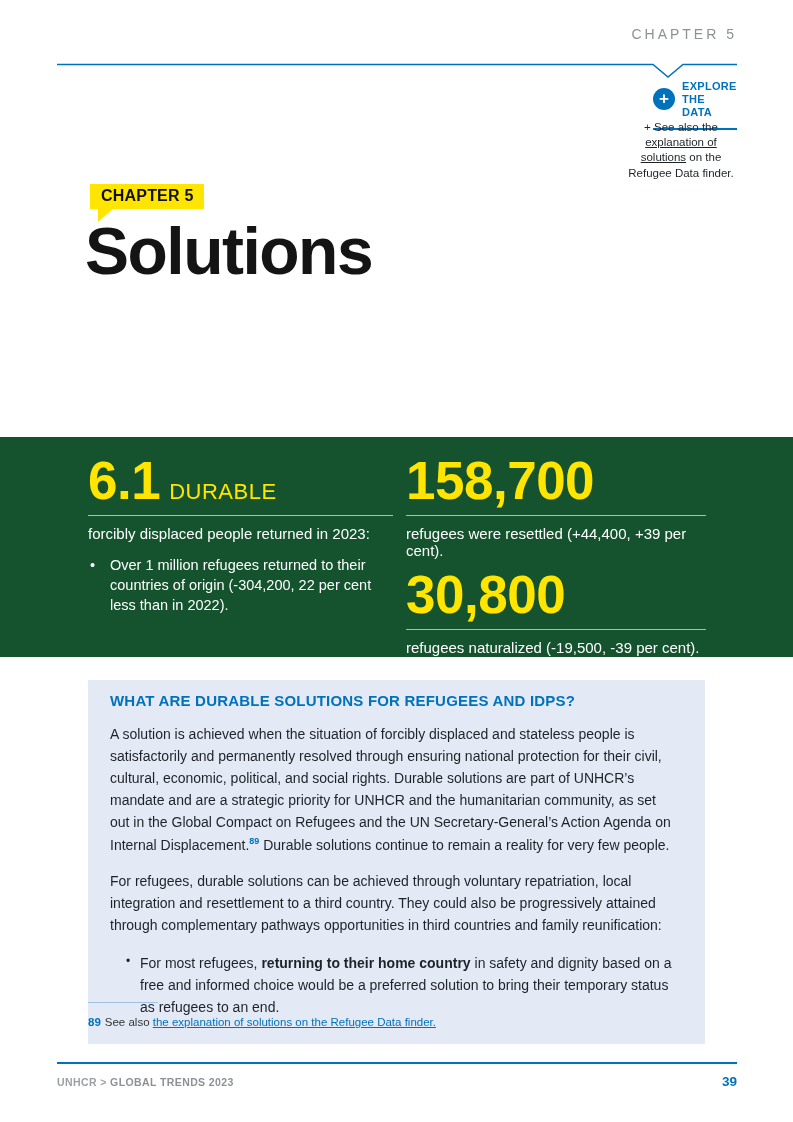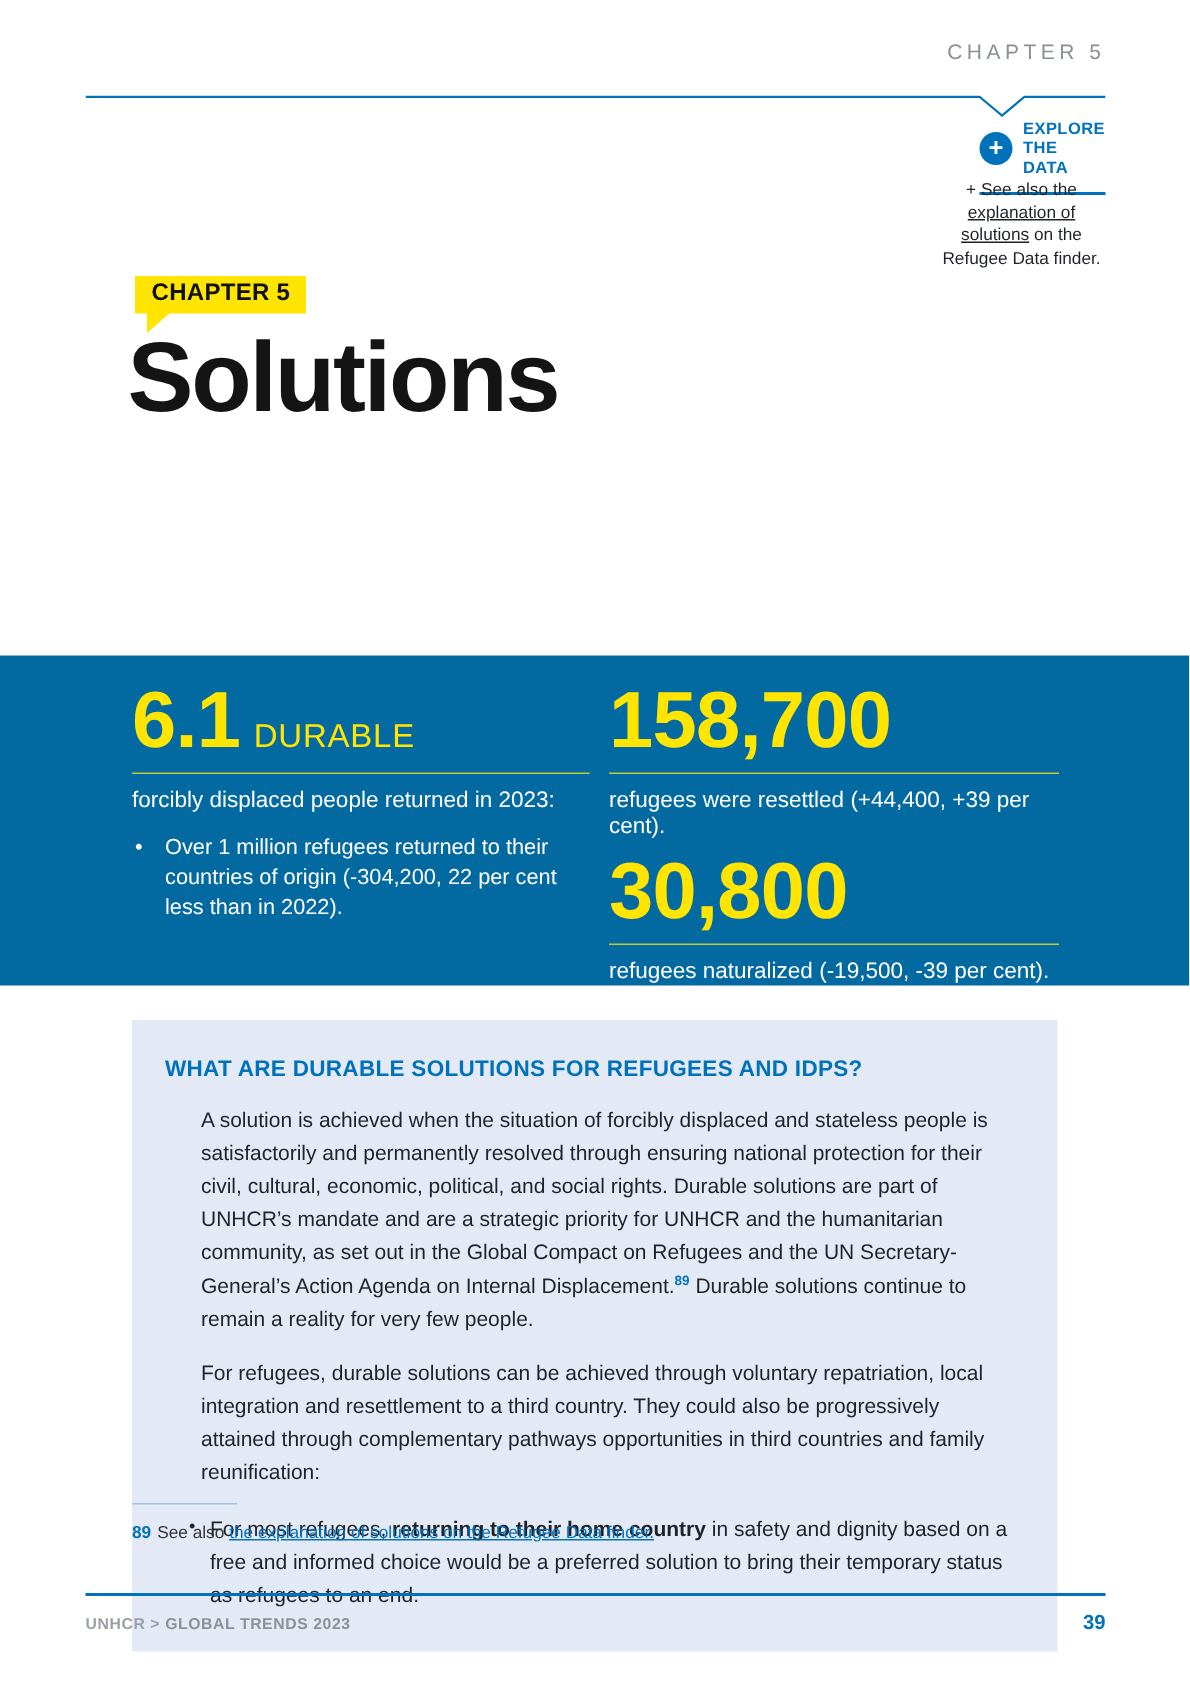--- a/index.html
+++ b/index.html
@@ -102,21 +102,21 @@
     letter-spacing: -1.5px;
     color: #141414;
   }
 
   
   .banner {
     position: absolute;
     left: 0; top: 437px;
     width: 793px;
     height: 220px;
-    background: #0369a1;
+    background: #14532d;
     color: #ffffff;
   }
   .banner-col-left {
     position: absolute;
     left: 88px; top: 20px;
     width: 305px;
   }
   .banner-col-right {
     position: absolute;
     left: 406px; top: 20px;
@@ -162,34 +162,33 @@
   }
   .stat-block2 { margin-top: 12px; }
 
   
   .info-box {
     position: absolute;
     left: 88px;
     top: 680px;
     width: 617px;
     background: #e3e9f5;
-    padding: 24px 26px 26px 22px;
+    padding: 12px 26px 26px 22px;
   }
   .info-title {
     color: #0072bc;
     font-size: 15px;
     font-weight: bold;
     letter-spacing: 0.2px;
   }
   .info-para {
     margin-top: 14px;
     font-size: 14px;
     line-height: 1.58;
     color: #1f2328;
-    margin-left: 24px;
   }
   .info-para sup {
     color: #0072bc;
     font-size: 9px;
     font-weight: bold;
     cursor: pointer;
   }
   .info-bullets { list-style: none; margin-top: 16px; }
   .info-bullets li {
     position: relative;

